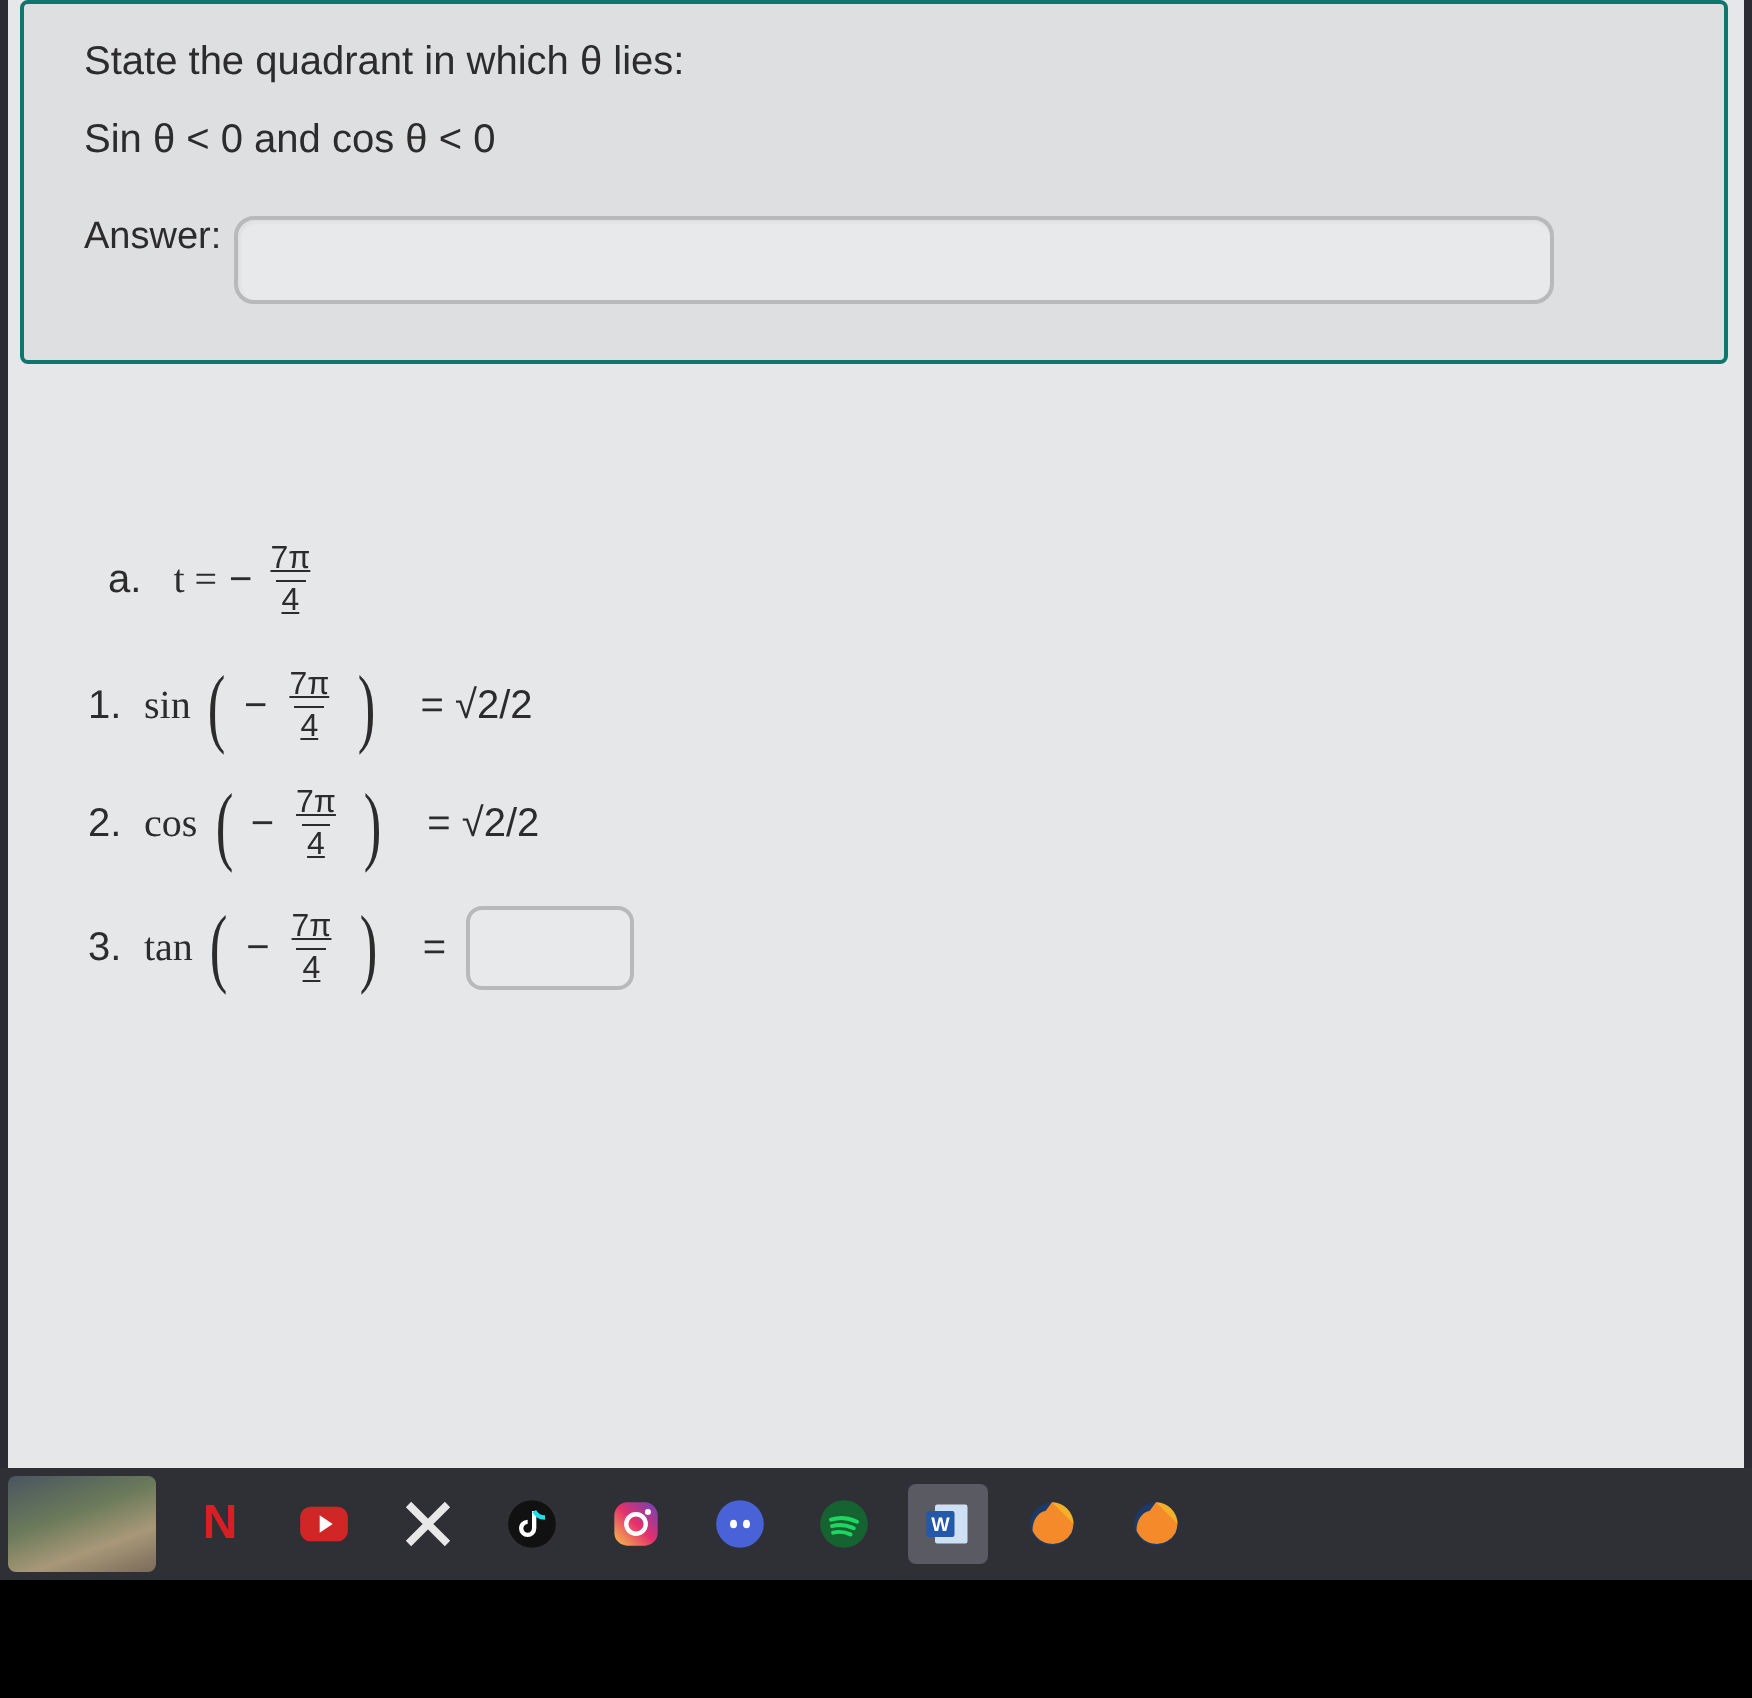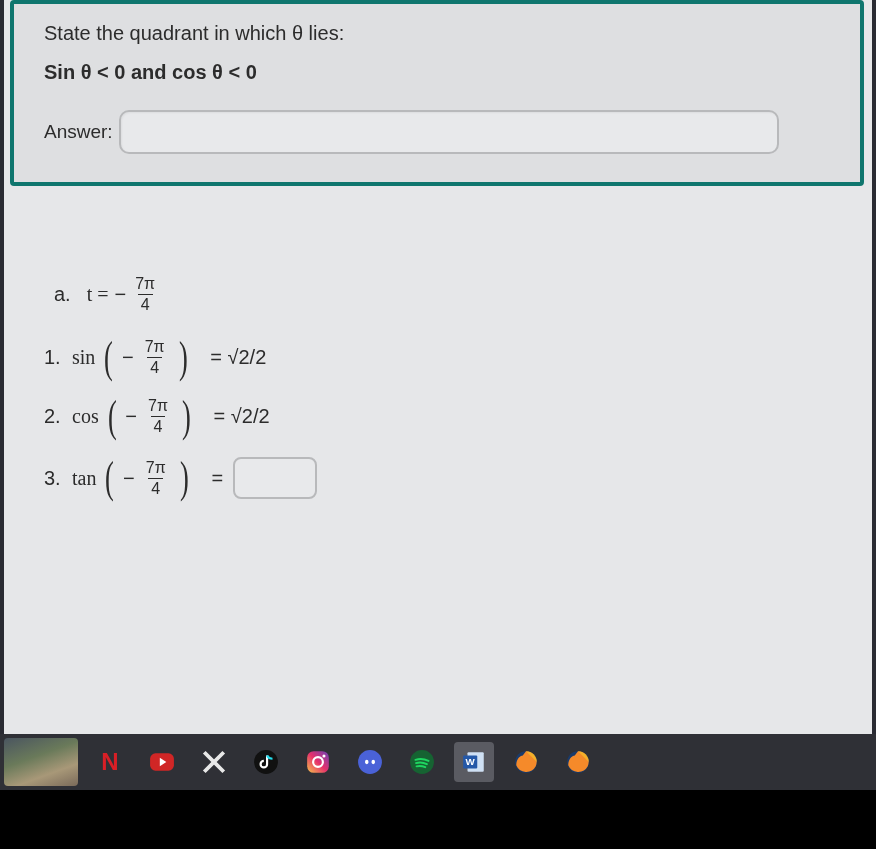--- a/index.html
+++ b/index.html
@@ -13,39 +13,38 @@
   }
   .page {
     background: #e6e7e9;
     width: 868px;
     margin: 0 auto;
     height: 734px;
     position: relative;
   }
   .question-box {
     background: #dedfe1;
-    border: 4px solid #0f766e;
+    border: 2px solid #0f766e;
     border-radius: 4px;
     margin: 0 8px 0 6px;
     padding: 18px 24px 28px 30px;
   }
   .q-line1 {
     font-size: 20px;
     color: #2c2c2c;
     margin-bottom: 16px;
   }
   .q-line2 {
     font-size: 20px;
     color: #2c2c2c;
     margin-bottom: 26px;
-    font-weight: bold;
   }
   .answer-row {
     display: flex;
-    align-items: center;
+    align-items: flex-start;
     gap: 6px;
   }
   .answer-label {
     font-size: 19px;
     color: #2c2c2c;
   }
   .answer-input {
     flex: 0 0 660px;
     height: 44px;
     border: 2px solid #b8b9bb;
@@ -72,20 +71,21 @@
     display: flex;
     align-items: center;
     gap: 16px;
   }
   .frac {
     display: inline-flex;
     flex-direction: column;
     align-items: center;
     line-height: 1;
     vertical-align: middle;
+    text-decoration: underline;
   }
   .frac .num { font-size: 16px; padding: 0 3px 2px 3px; }
   .frac .den { font-size: 16px; border-top: 1.5px solid #2c2c2c; padding: 2px 3px 0 3px; }
   .eq-row {
     display: flex;
     align-items: center;
     font-size: 20px;
     color: #2c2c2c;
     margin-left: 6px;
     margin-bottom: 22px;

